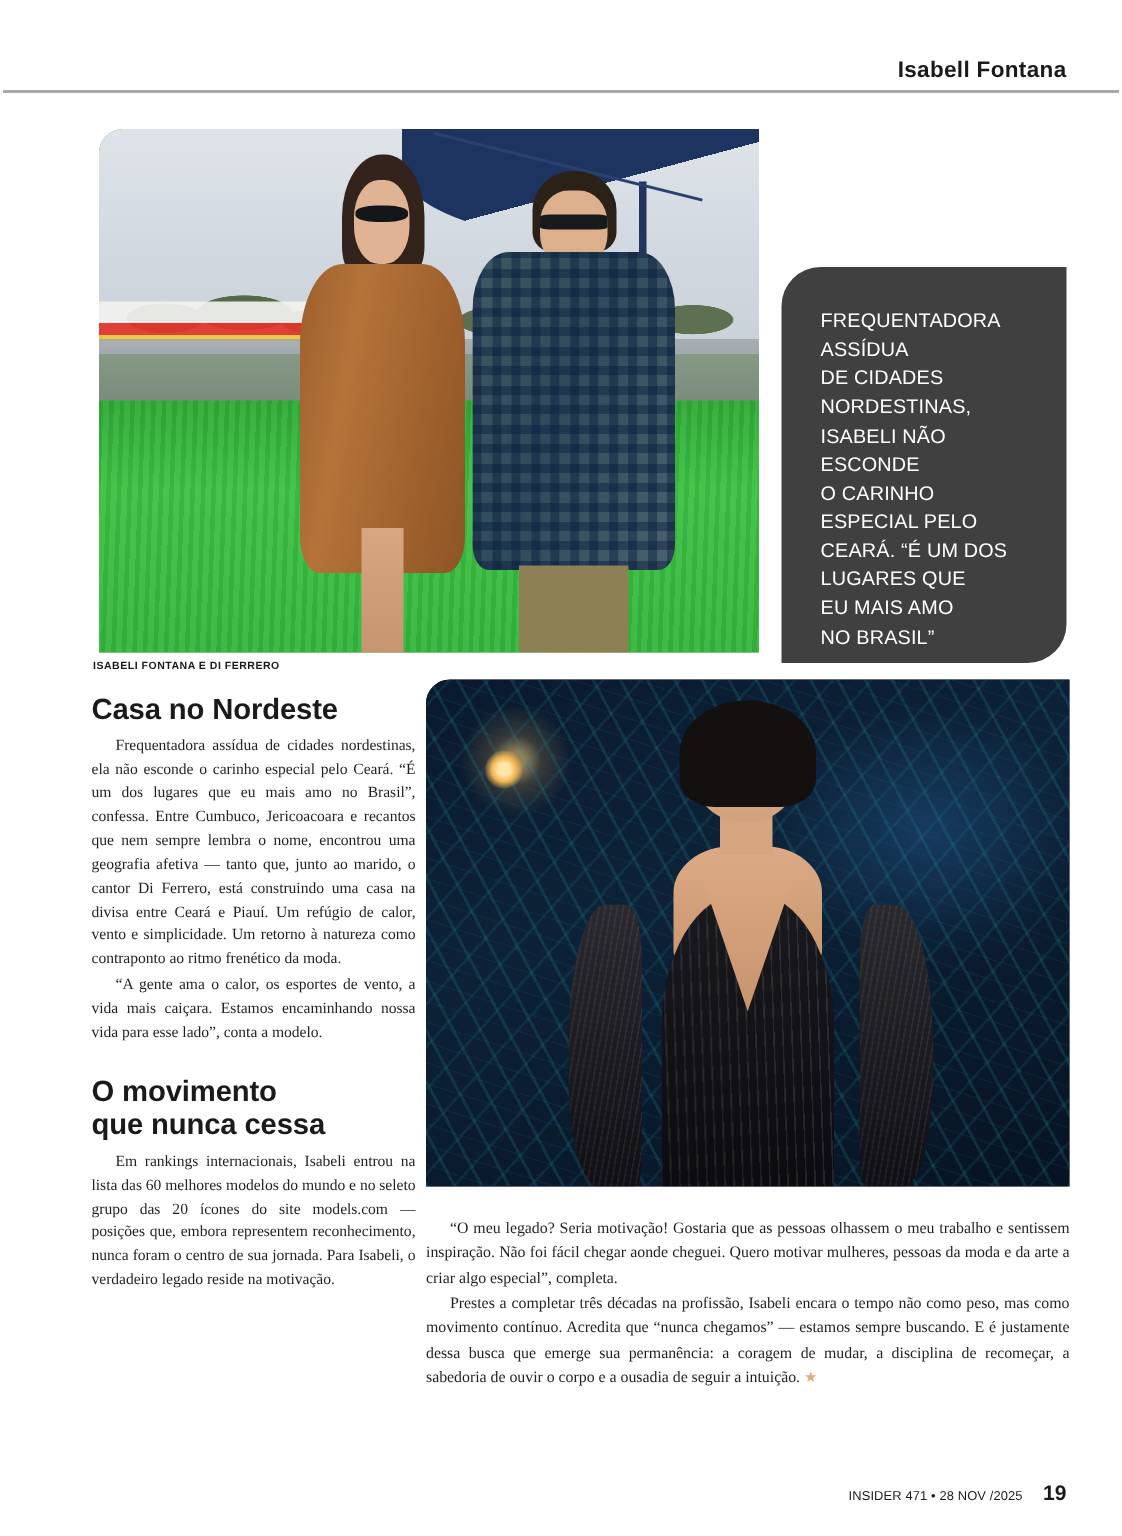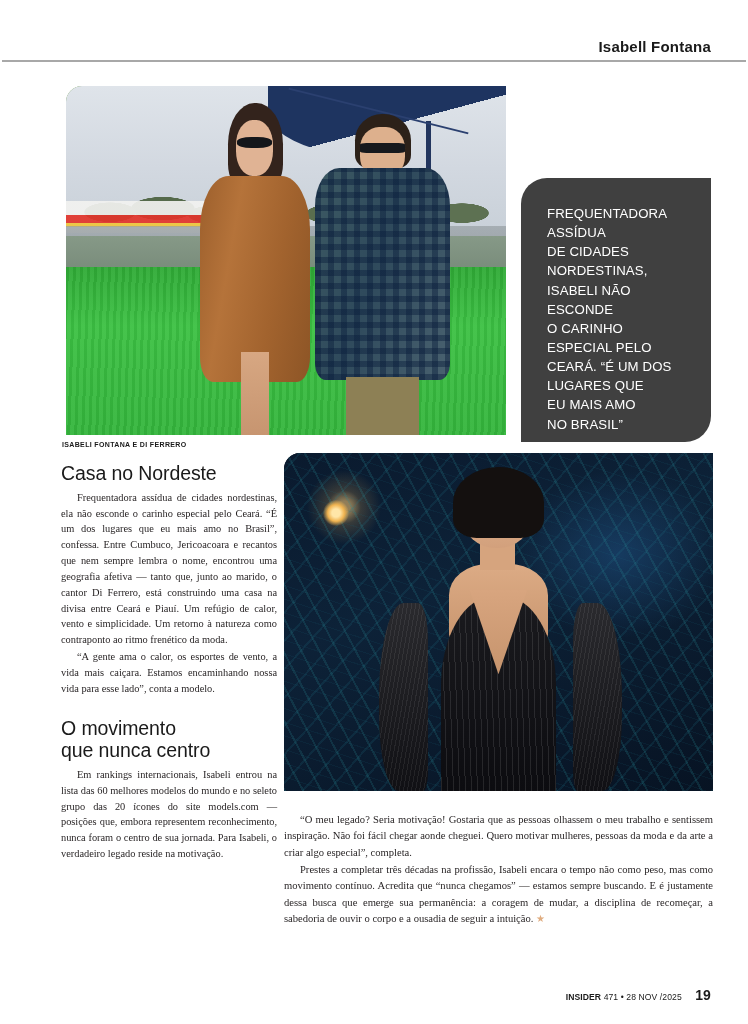--- a/index.html
+++ b/index.html
@@ -266,21 +266,21 @@
   }
   .col-right {
     position: absolute;
     left: 284px;
     top: 812px;
     width: 429px;
   }
 
   h2.subhead {
     font-size: 19.5px;
-    font-weight: 400;
+    font-weight: 700;
     line-height: 1.12;
     color: #1a1a1a;
     letter-spacing: -0.005em;
     margin-bottom: 5px;
     white-space: pre-line;
   }
   h2.subhead.spaced { margin-top: 22px; }
 
   p.body {
     font-size: 10.4px;
@@ -298,21 +298,21 @@
 
   
   .footer {
     position: absolute;
     right: 37px;
     bottom: 21px;
     font-size: 8.6px;
     color: #1a1a1a;
     letter-spacing: 0.01em;
   }
-  .footer .brand { font-weight: bold; }
+  .footer .brand { font-weight: normal; }
   .footer .pageno { font-weight: bold; margin-left: 11px; font-size: 14px; }
 </style>
 </head>
 <body>
 
 <div class="page">
 
   <div class="running-head">Isabell Fontana</div>
   <div class="head-rule"></div>
 
@@ -374,21 +374,21 @@
       <div class="p2-face"></div>
       <div class="p2-hair"></div>
     </div>
   </div>
 
   <div class="col-left">
     <h2 class="subhead">Casa no Nordeste</h2>
     <p class="body">Frequentadora assídua de cidades nordestinas, ela não esconde o carinho especial pelo Ceará. “É um dos lugares que eu mais amo no Brasil”, confessa. Entre Cumbuco, Jericoacoara e recantos que nem sempre lembra o nome, encontrou uma geografia afetiva — tanto que, junto ao marido, o cantor Di Ferrero, está construindo uma casa na divisa entre Ceará e Piauí. Um refúgio de calor, vento e simplicidade. Um retorno à natureza como contraponto ao ritmo frenético da moda.</p>
     <p class="body">“A gente ama o calor, os esportes de vento, a vida mais caiçara. Estamos encaminhando nossa vida para esse lado”, conta a modelo.</p>
     <h2 class="subhead spaced">O movimento
-que nunca centro</h2>
+que nunca cessa</h2>
     <p class="body">Em rankings internacionais, Isabeli entrou na lista das 60 melhores modelos do mundo e no seleto grupo das 20 ícones do site models.com — posições que, embora representem reconhecimento, nunca foram o centro de sua jornada. Para Isabeli, o verdadeiro legado reside na motivação.</p>
   </div>
 
   <div class="col-right">
     <p class="body">“O meu legado? Seria motivação! Gostaria que as pessoas olhassem o meu trabalho e sentissem inspiração. Não foi fácil chegar aonde cheguei. Quero motivar mulheres, pessoas da moda e da arte a criar algo especial”, completa.</p>
     <p class="body"><span>Prestes a completar três décadas na profissão, Isabeli encara o tempo não como peso, mas como movimento contínuo. Acredita que “nunca chegamos” — estamos sempre buscando. E é justamente dessa busca que emerge sua permanência: a coragem de mudar, a disciplina de recomeçar, a sabedoria de ouvir o corpo e a ousadia de seguir a intuição.</span> <span class="endstar">★</span></p>
   </div>
 
   <div class="footer">
     <span class="brand">INSIDER</span>

